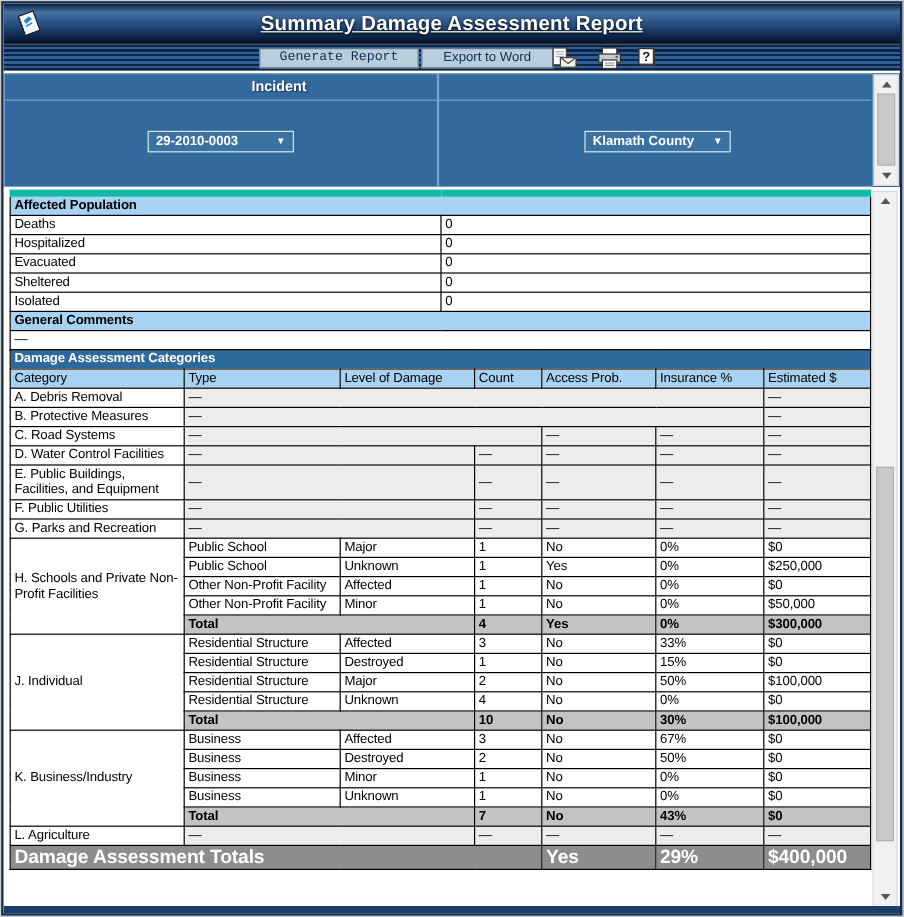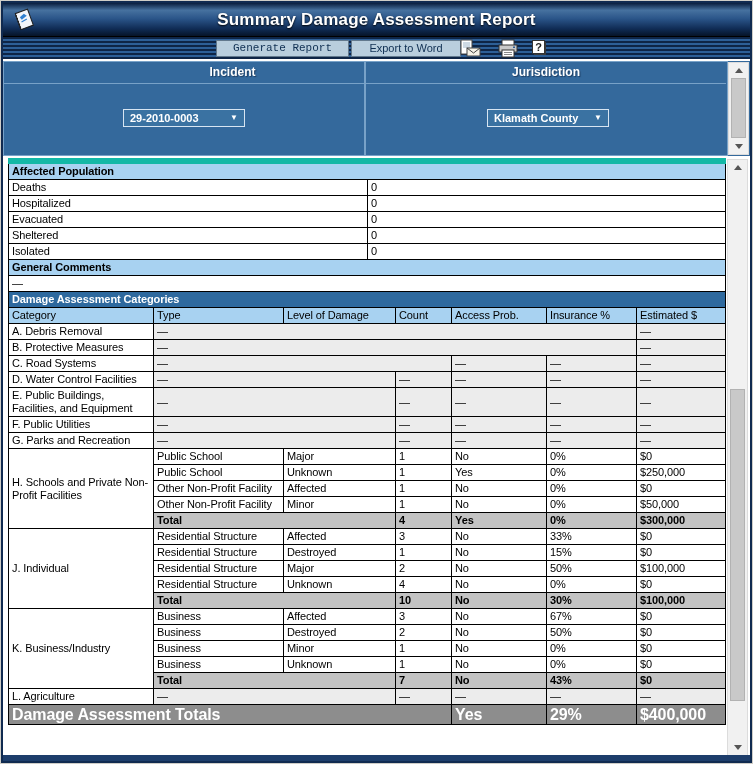--- a/index.html
+++ b/index.html
@@ -6,21 +6,21 @@
   *{box-sizing:border-box;}
   #app{position:relative;width:753px;height:764px;background:#cfcdc7;padding:1px;
        font-family:"Liberation Sans",sans-serif;}
   #win{position:relative;width:751px;height:762px;border:2px solid #102a50;background:#fff;overflow:hidden;}
 
   
   .titlebar{position:absolute;left:0;top:0;width:747px;height:34px;
     background:linear-gradient(180deg,#0a1e3e 0%,#46719f 22%,#2a5488 48%,#102c55 78%,#061428 100%);
     border-bottom:1px solid #000;}
   .titlebar .ttl{position:absolute;left:0;right:0;top:7px;text-align:center;color:#fff;
-    font-size:17px;font-weight:bold;text-shadow:0 1px 2px #000;letter-spacing:.2px;}
+    font-size:17px;font-weight:bold;text-shadow:0 1px 2px #000;letter-spacing:.2px;text-decoration:underline;}
   .tb-icon{position:absolute;left:9px;top:5px;width:24px;height:24px;}
 
   
   .toolbar{position:absolute;left:0;top:34px;width:747px;height:22px;
     background:repeating-linear-gradient(180deg,#0e2546 0px,#0e2546 2px,#2d5f97 2px,#2d5f97 4px);}
   .tb-btn{position:absolute;top:3px;height:17px;background:#b9cedd;border:1px solid #62798d;
     color:#0f2f52;font-size:11px;font-family:"Liberation Sans",sans-serif;text-align:center;
     line-height:15px;padding:0;cursor:default;}
   #btn-generate{left:213px;width:133px;font-family:Liberation Mono, monospace;}
   #btn-export{left:348px;width:110px;}
@@ -123,21 +123,20 @@
       <rect x="1.5" y="1.5" width="12" height="13" fill="#fff" stroke="#333"></rect>
       <text x="7.5" y="12" text-anchor="middle" font-size="11" font-weight="bold" fill="#222" font-family="Liberation Sans, sans-serif">?</text>
     </svg>
   </div>
 
   <div class="sep-line"></div>
 
   <div class="panel">
     <div class="p-border"></div>
     <div class="col-head" style="left:0;width:427px;padding-left:32px;">Incident</div>
-    <div class="col-head" style="left:363px;width:360px;">Jurisdiction</div>
     <div class="head-rule"></div>
     <div class="v-div"></div>
 
     <div class="dropdown" id="dd-incident">
       <span>29-2010-0003</span>
       <span class="dd-caret">▼</span>
     </div>
     <div class="dropdown" id="dd-jurisdiction">
       <span>Klamath County</span>
       <span class="dd-caret">▼</span>

